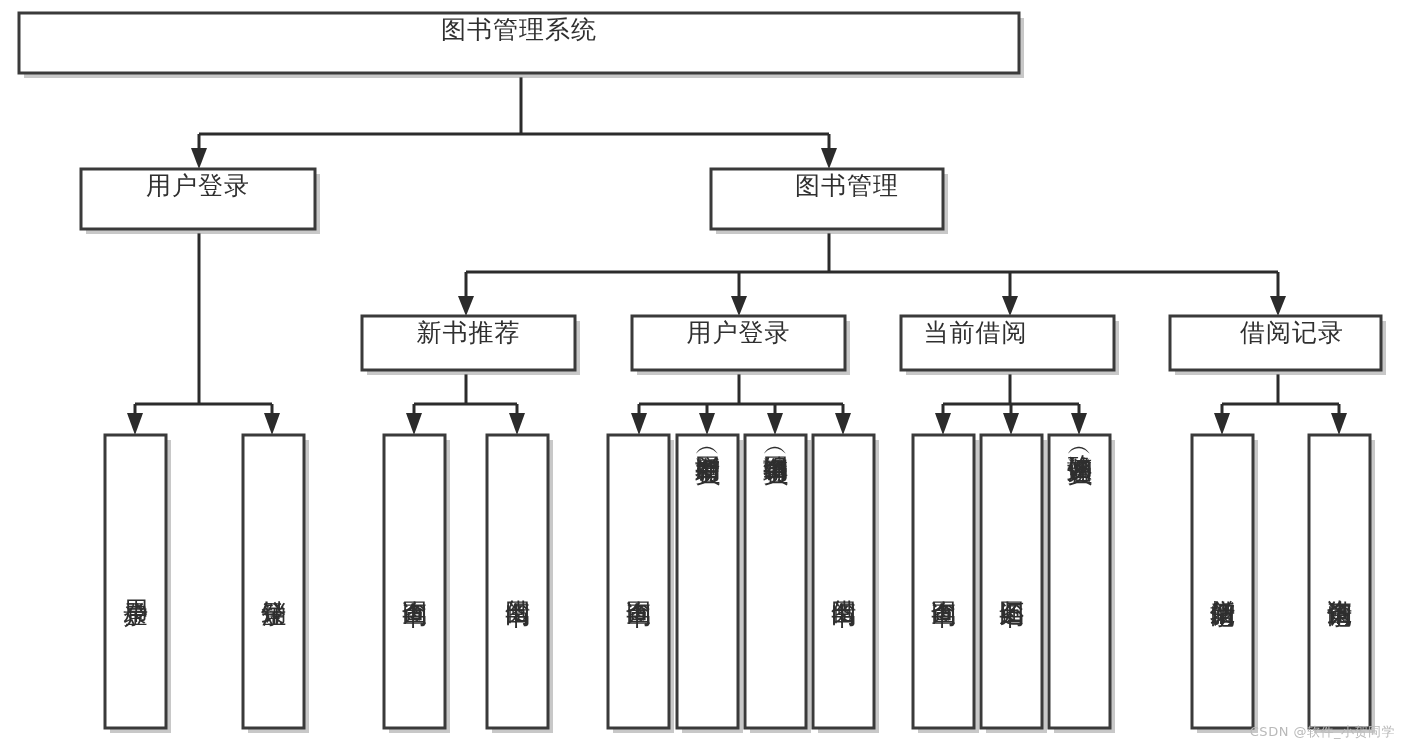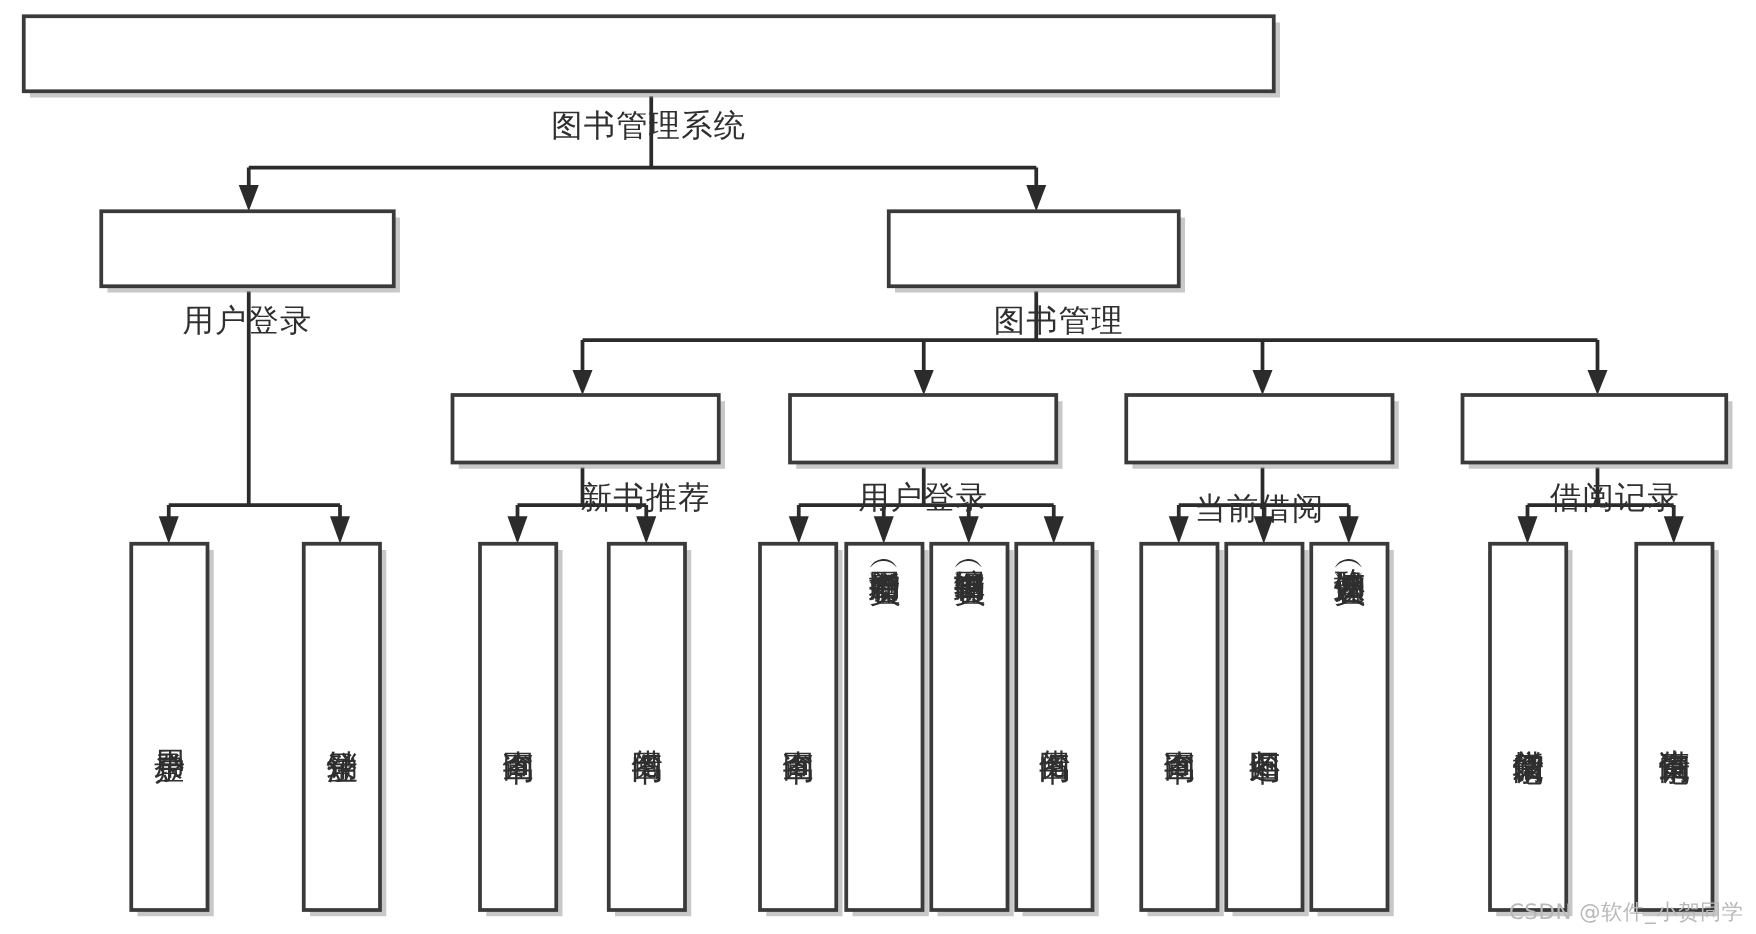--- a/index.html
+++ b/index.html
@@ -40,37 +40,36 @@
     font-size:25px;
     line-height:1.02;
     letter-spacing:1px;
     color:#2f2f2f;
     white-space:nowrap;
     font-family:"DejaVu Sans","Liberation Sans",sans-serif;
   }
   .htext-wrap{
     position:absolute;
     display:flex;
-    align-items:flex-end;
+    align-items:flex-start;
     justify-content:center;
     pointer-events:none;
-    margin-top:44px;
   }
   .htext{
     font-size:25px;
     color:#2f2f2f;
     white-space:nowrap;
     letter-spacing:1px;
     font-family:"DejaVu Sans","Liberation Sans",sans-serif;
   }
   .watermark{
     position:absolute;
     right:10px;
     bottom:6px;
-    font-size:17px;
+    font-size:13px;
     color:#b9b9b9;
     letter-spacing:0.5px;
     font-family:"DejaVu Sans","Liberation Sans",sans-serif;
     white-space:nowrap;
   }
 </style>
 </head>
 <body>
 
 <div id="diagram-root">
@@ -243,27 +242,27 @@
     <span class="htext">图书管理系统</span>
   </div>
 
   <div class="htext-wrap" style="left:81px;top:169px;width:234px;height:60px;">
     <span class="htext">用户登录</span>
   </div>
   <div class="htext-wrap" style="left:711px;top:169px;width:272px;height:60px;">
     <span class="htext">图书管理</span>
   </div>
 
-  <div class="htext-wrap" style="left:362px;top:316px;width:213px;height:54px;padding-left:48px;">
+  <div class="htext-wrap" style="left:362px;top:316px;width:213px;height:54px;">
     <span class="htext">新书推荐</span>
   </div>
   <div class="htext-wrap" style="left:632px;top:316px;width:213px;height:54px;">
     <span class="htext">用户登录</span>
   </div>
-  <div class="htext-wrap" style="left:901px;top:316px;width:213px;height:63px;">
+  <div class="htext-wrap" style="left:869px;top:316px;width:213px;height:63px;">
     <span class="htext">当前借阅</span>
   </div>
   <div class="htext-wrap" style="left:1170px;top:316px;width:244px;height:54px;">
     <span class="htext">借阅记录</span>
   </div>
 
   <div class="vtext-wrap" style="left:105px;top:435px;width:61px;height:293px;">
     <span class="vtext">用户登录</span>
   </div>
   <div class="vtext-wrap" style="left:243px;top:435px;width:61px;height:293px;">

